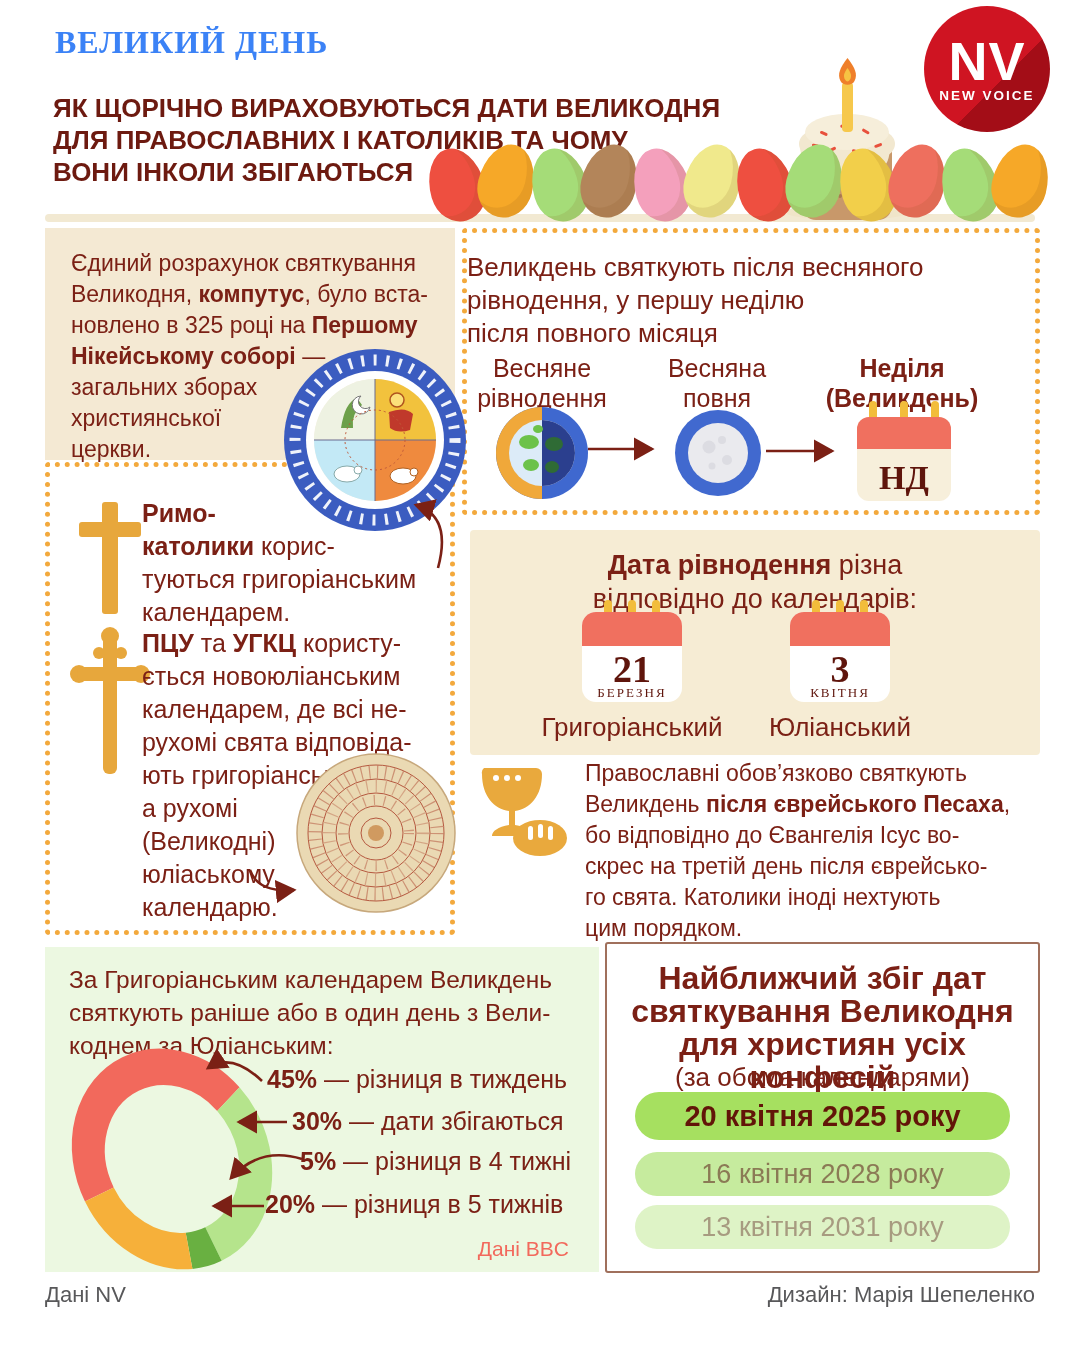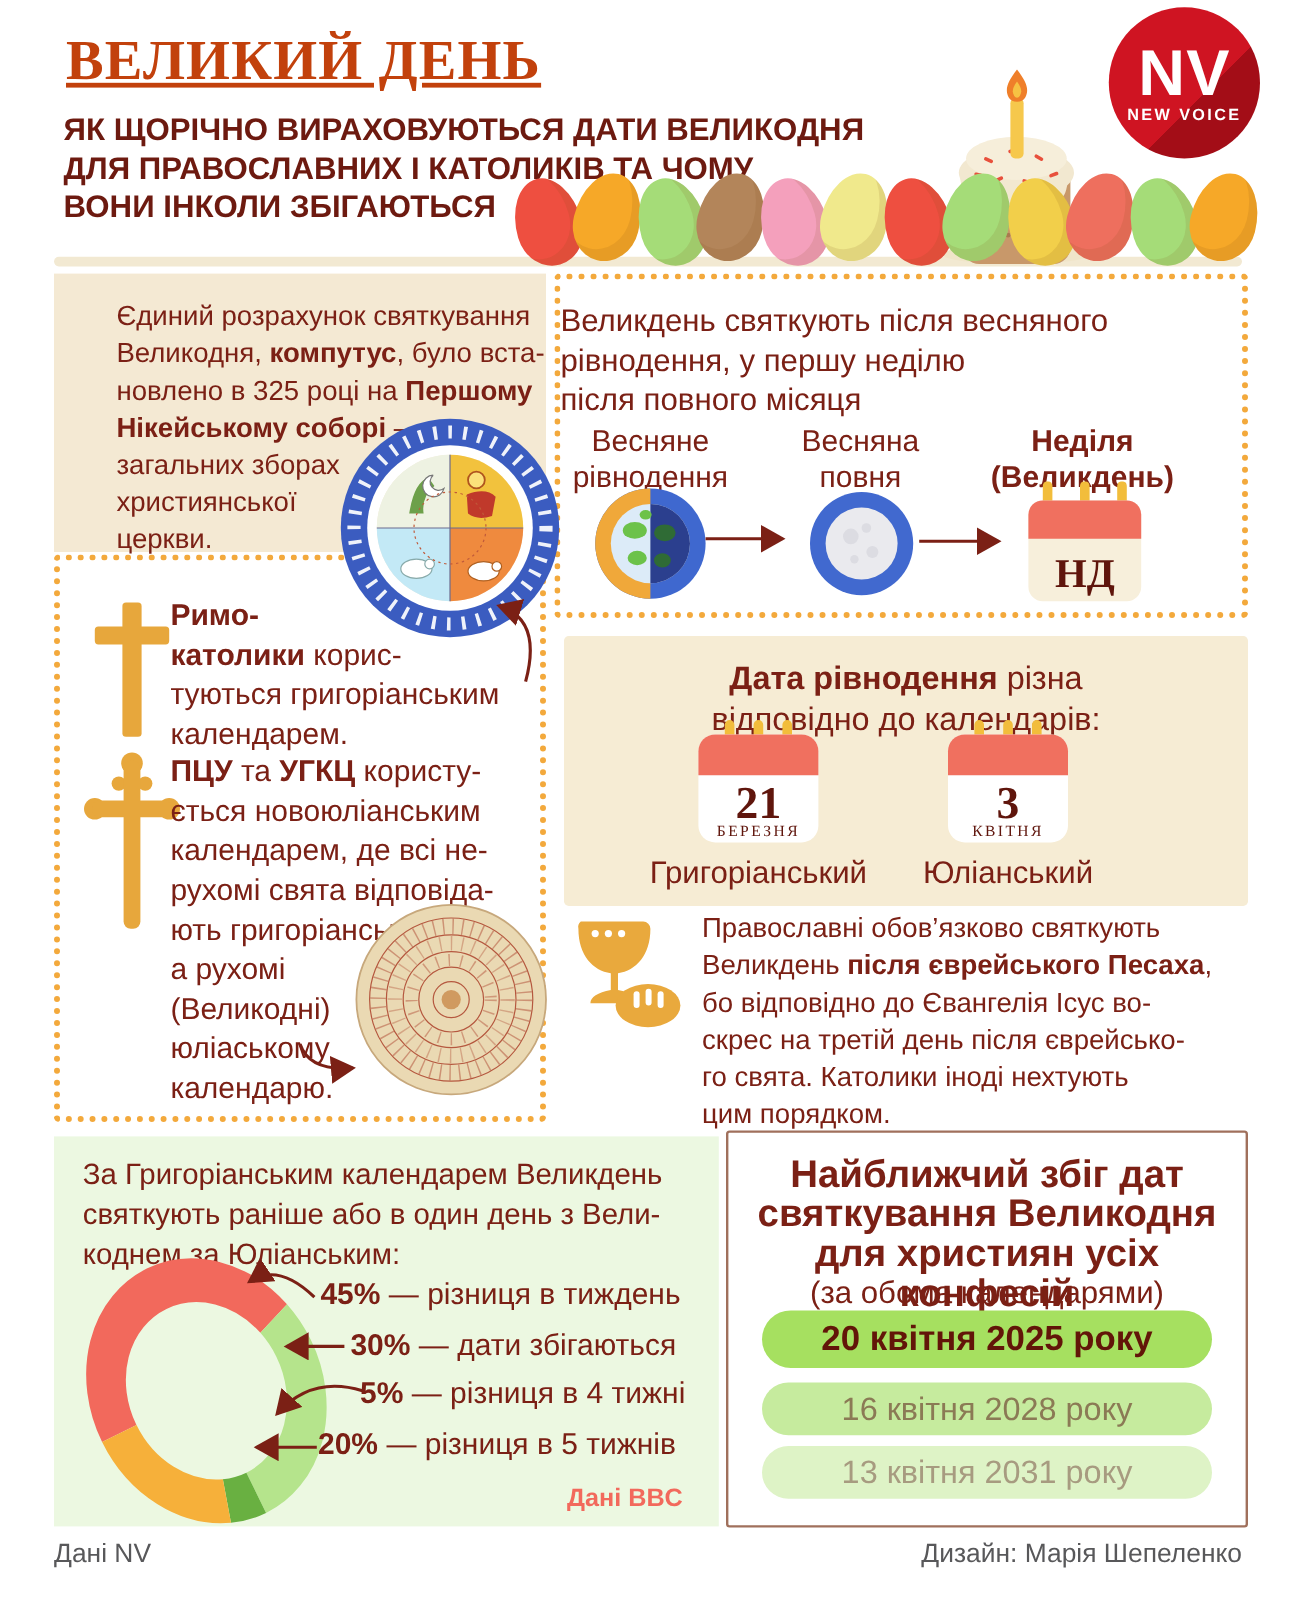--- a/index.html
+++ b/index.html
@@ -3,21 +3,21 @@
 <meta charset="utf-8">
 <style>
   html,body{margin:0;padding:0;background:#fff;}
   .page{position:relative;width:1080px;height:1350px;background:#ffffff;overflow:hidden;
         font-family:"Liberation Sans",sans-serif;color:#7b2015;}
   .abs{position:absolute;}
   .pre{white-space:pre-line;}
   .b{font-weight:700;}
 
   
-  .title{font-family:"Liberation Serif",serif;font-weight:700;font-size:47px;color:#c2410c;letter-spacing:1px;text-decoration:underline;}
+  .title{font-family:"Liberation Serif",serif;font-weight:700;font-size:32px;color:#3b82f6;letter-spacing:1px;}
   .subtitle{font-weight:700;font-size:26px;line-height:32px;color:#6d1a10;text-transform:uppercase;}
   .logo{width:126px;height:126px;border-radius:50%;
         background:linear-gradient(315deg,#a30d17 0 40%,#cf1422 40%);
         display:flex;flex-direction:column;align-items:center;justify-content:center;color:#fff;}
   .logo .nv{font-weight:700;font-size:54px;line-height:50px;letter-spacing:1px;}
   .logo .nvsub{font-weight:700;font-size:13.5px;letter-spacing:2px;margin-top:2px;}
 
   .table-line{background:#f2e9d2;border-radius:6px;}
   .eggrow{display:flex;align-items:flex-end;}
   .egg{width:62px;height:74px;margin-right:-4px;border-radius:50% 50% 50% 50%/58% 58% 42% 42%;
@@ -26,31 +26,31 @@
   .egg:nth-child(even){transform:rotate(14deg);}
 
   
   .creambox{background:#f4e9d3;}
   .dottedbox{border:5px dotted #f3a93c;border-radius:4px;background:#fff;}
   .flowbox{border:5px dotted #f3a93c;border-radius:4px;background:#fff;}
   .eqbox{background:#f6ecd4;border-radius:4px;}
   .greenbox{background:#ecf8e1;}
   .coinbox{background:#fff;border:2px solid #a0705c;border-radius:3px;}
 
-  .body-text{font-size:23px;line-height:31px;margin-left:26px;}
+  .body-text{font-size:23px;line-height:31px;}
   .church-text{font-size:25px;line-height:33px;}
   .flow-title{font-size:26px;line-height:33px;text-align:left;}
   .flow-label{font-size:25px;line-height:30px;text-align:center;}
   .eq-title{font-size:27px;line-height:34px;text-align:center;}
   .cal-label{font-size:26px;font-weight:400;text-align:center;}
   .pesach-text{font-size:23px;line-height:31px;}
   .green-intro{font-size:24.5px;line-height:33px;}
   .donut-label{font-size:25px;white-space:nowrap;}
   .donut-label .pct{font-weight:700;}
-  .src-bbc{color:#f2695c;font-size:21px;font-weight:700;}
+  .src-bbc{color:#f2695c;font-size:21px;font-weight:400;}
   .coin-title{font-size:32px;line-height:33px;font-weight:700;text-align:center;}
   .coin-sub{font-size:26px;font-weight:400;text-align:center;}
   .pill{border-radius:26px;display:flex;align-items:center;justify-content:center;}
   .pill1{background:#a6e060;font-weight:700;font-size:29px;color:#621508;}
   .pill2{background:#c6eb9e;font-size:27px;color:#8b7a55;}
   .pill3{background:#def3c6;font-size:27px;color:#a79b80;}
   .footer{font-size:22px;color:#58585a;}
   svg{display:block;}
 </style>
 </head>

